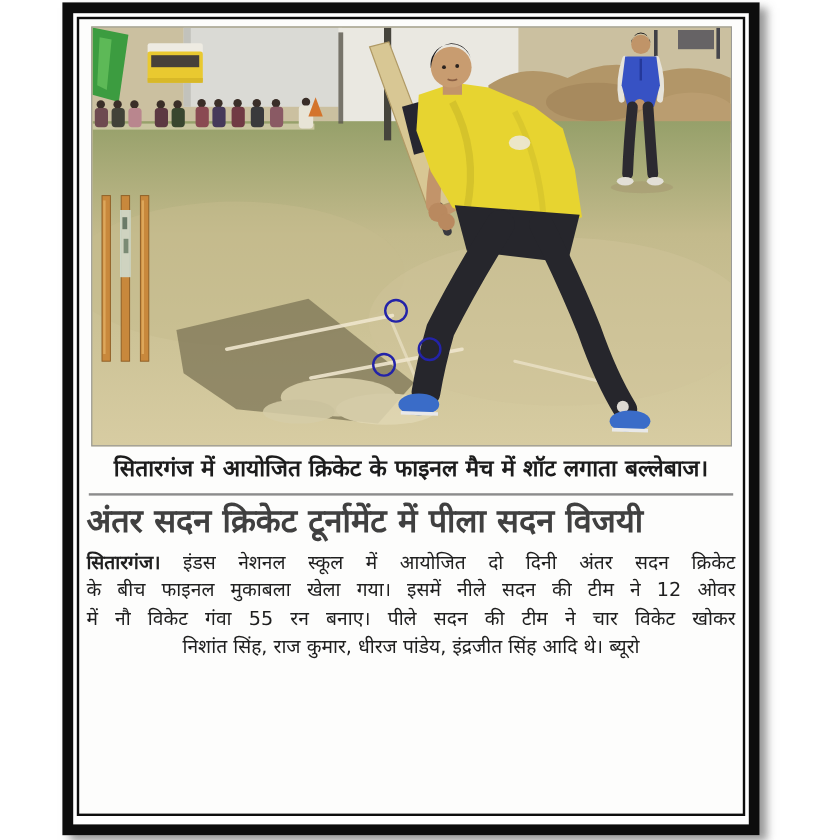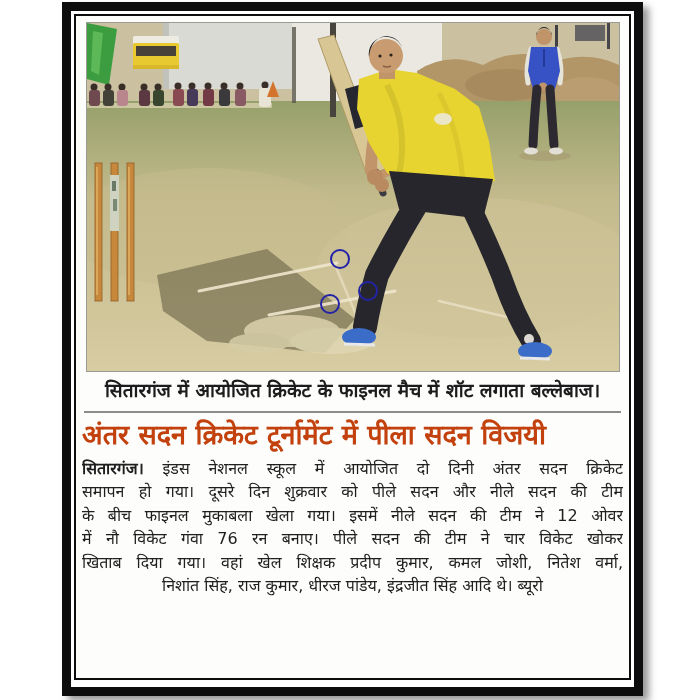--- a/index.html
+++ b/index.html
@@ -1,31 +1,31 @@
 <!DOCTYPE html>
 <html><head>
 <meta charset="utf-8">
 <style>
   html,body{margin:0;padding:0;background:#ffffff;}
   .page{position:relative;width:700px;height:700px;background:#ffffff;overflow:hidden;
         font-family:"DejaVu Sans","Liberation Sans",sans-serif;}
-  .frame-outer{position:absolute;left:62px;top:2px;width:581px;height:694px;
+  .frame-outer{position:absolute;left:52px;top:2px;width:581px;height:694px;
         border:9px solid #0d0d0d;box-sizing:border-box;background:#ffffff;
         box-shadow:6px 5px 7px rgba(70,70,70,.55);}
   .frame-inner{margin:3px;border:2px solid #0d0d0d;height:calc(100% - 10px);
         box-sizing:border-box;padding:5px 6px;background:#fdfdfc;overflow:hidden;}
   .photo-wrap{position:relative;width:532px;height:348px;margin:1px auto 0;
         border:1px solid #9a9a96;background:#cfc69a;overflow:hidden;}
   .photo-wrap svg{display:block;}
   .annotations{position:absolute;left:0;top:0;width:100%;height:100%;}
   .circ{position:absolute;border:2.5px solid #2323a8;border-radius:50%;box-sizing:border-box;}
   .caption{margin-top:5px;text-align:center;font-weight:bold;font-size:19px;
         color:#1c1c1c;white-space:nowrap;}
   .divider{border-top:2px solid #8c8c8c;margin:8px 2px 5px;}
-  .headline{margin:0 0 5px;font-size:27px;font-weight:bold;color:#c2410c;
+  .headline{margin:0 0 5px;font-size:27px;font-weight:bold;color:#404040;
         line-height:1.25;white-space:nowrap;}
   .article{font-size:16px;line-height:23.5px;color:#1f1f1f;}
   .body-line{white-space:nowrap;overflow:hidden;text-align:center;}
   .jl{text-align:justify;text-align-last:justify;white-space:normal;height:23.5px;overflow:hidden;}
   .dateline{font-weight:bold;}
 </style>
 </head>
 <body>
 
 <div class="page">
@@ -198,22 +198,20 @@
             <div class="circ" style="left: 233px; top: 271px; height: 20px; width: 20px; border-color: rgb(35, 35, 168);"></div>
           </div>
       </div>
 
       <div class="caption">सितारगंज में आयोजित क्रिकेट के फाइनल मैच में शॉट लगाता बल्लेबाज।</div>
       <div class="divider"></div>
       <h1 class="headline">अंतर सदन क्रिकेट टूर्नामेंट में पीला सदन विजयी</h1>
 
       <div class="article">
         <div class="body-line jl"><span class="dateline">सितारगंज।</span><span> इंडस नेशनल स्कूल में आयोजित दो दिनी अंतर सदन क्रिकेट</span></div>
-        <div class="body-line jl">समापन हो गया। दूसरे दिन शुक्रवार को पीले सदन और नीले सदन की टीम</div>
         <div class="body-line jl">के बीच फाइनल मुकाबला खेला गया। इसमें नीले सदन की टीम ने 12 ओवर</div>
-        <div class="body-line jl">में नौ विकेट गंवा 76 रन बनाए। पीले सदन की टीम ने चार विकेट खोकर</div>
-        <div class="body-line jl">खिताब दिया गया। वहां खेल शिक्षक प्रदीप कुमार, कमल जोशी, नितेश वर्मा,</div>
+        <div class="body-line jl">में नौ विकेट गंवा 55 रन बनाए। पीले सदन की टीम ने चार विकेट खोकर</div>
         <div class="body-line">निशांत सिंह, राज कुमार, धीरज पांडेय, इंद्रजीत सिंह आदि थे। ब्यूरो</div>
       </div>
 
     </div>
   </div>
 </div>
 
 </body></html>

